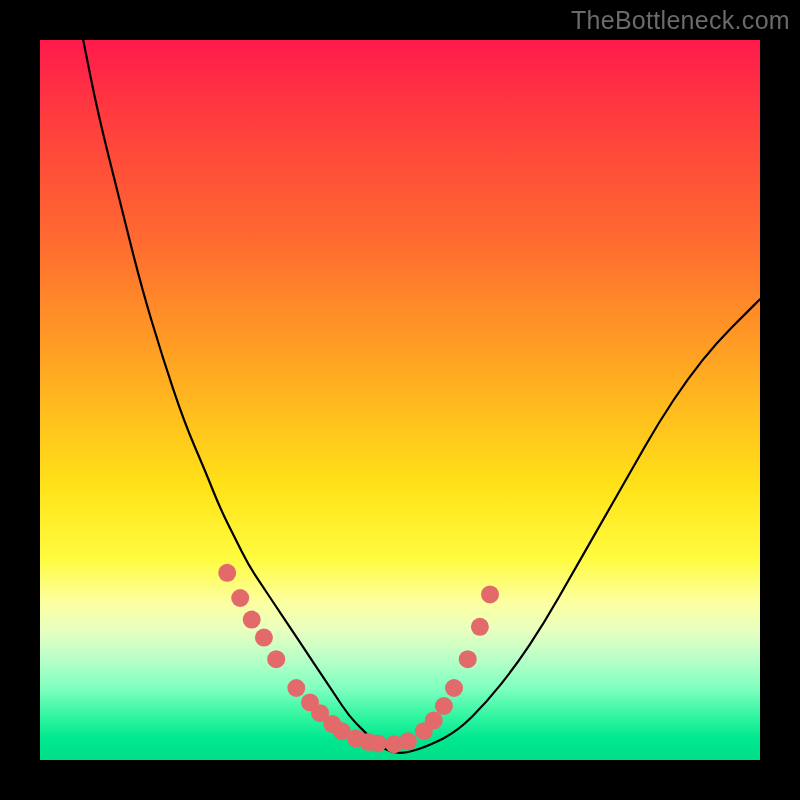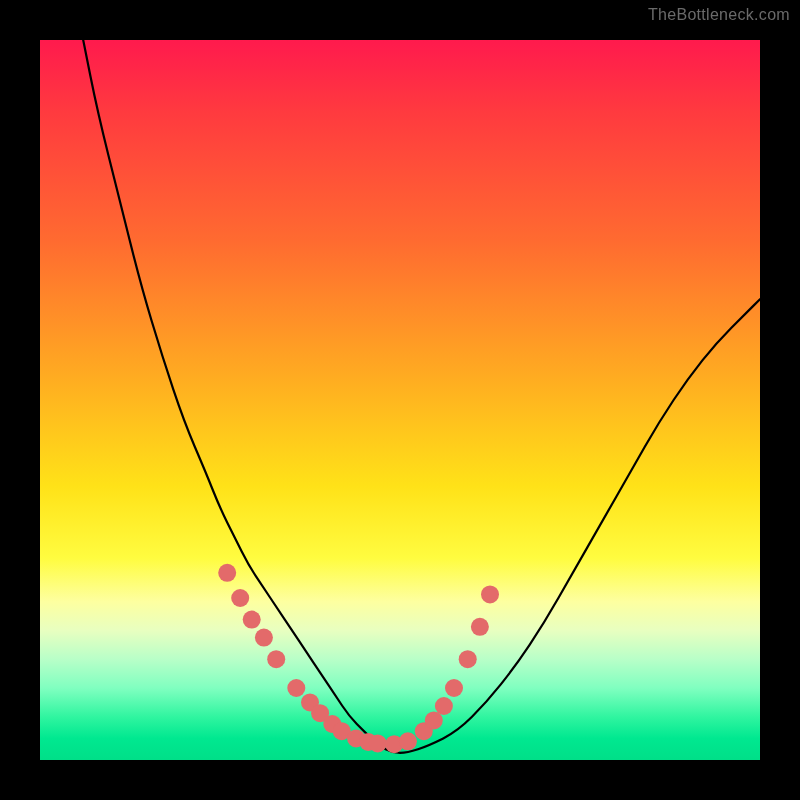--- a/index.html
+++ b/index.html
@@ -36,21 +36,21 @@
       #80ffc0 90%,
       #30f5a0 94%,
       #00e890 97%,
       #00df88 100%);
   }
   .watermark {
     position: absolute;
     top: 6px;
     right: 10px;
     color: #6a6a6a;
-    font-size: 16px;
+    font-size: 25px;
     font-weight: 500;
     letter-spacing: 0.3px;
   }
   svg.curve {
     position: absolute;
     left: 0;
     top: 0;
     width: 720px;
     height: 720px;
   }

